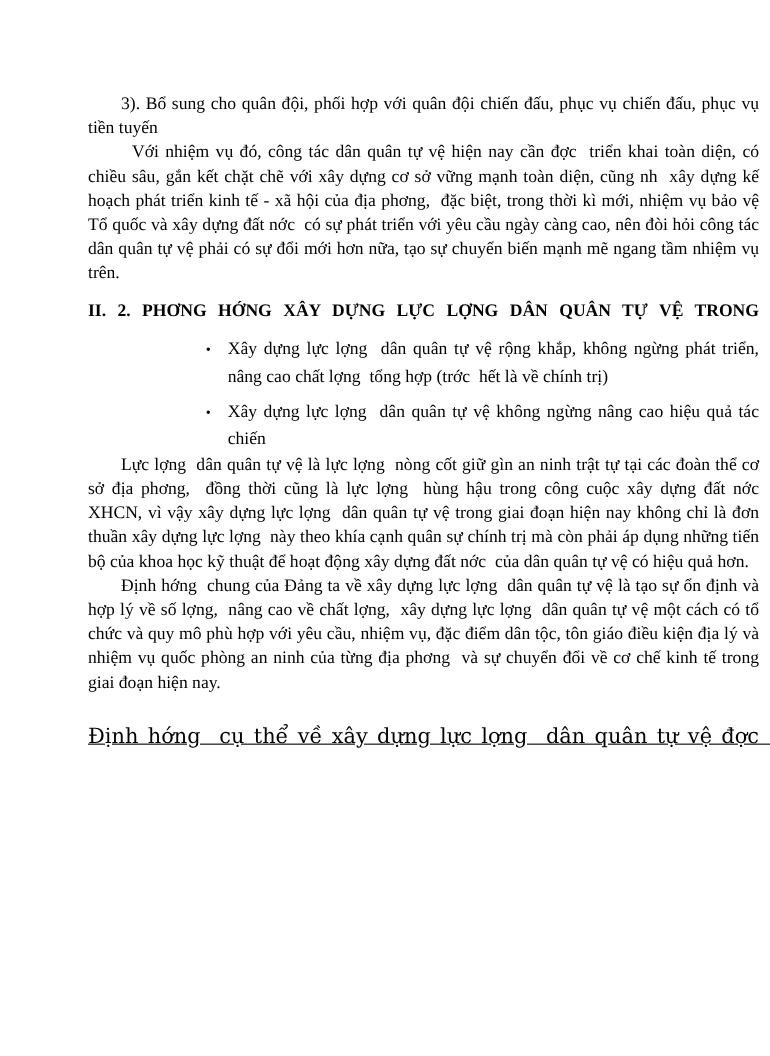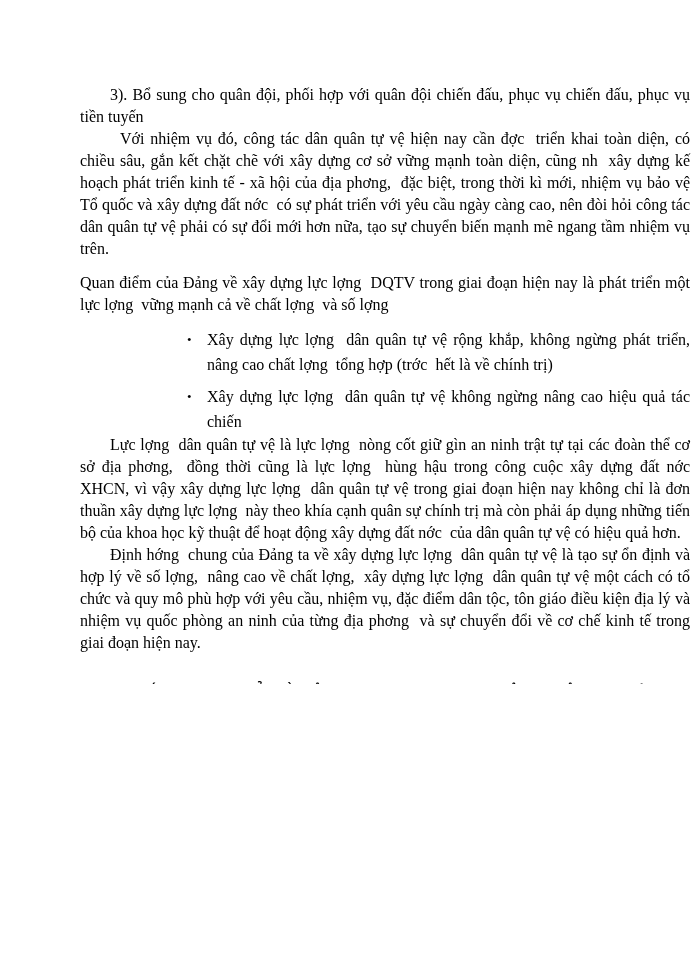--- a/index.html
+++ b/index.html
@@ -87,23 +87,23 @@
 
 <div class="page">
   <div class="content">
 
     <p class="p indent">3). Bổ sung cho quân đội, phối hợp với quân đội chiến đấu, phục vụ chiến đấu, phục vụ tiền tuyến</p>
 
 
     <p class="p indent-lg">Với nhiệm vụ đó, công tác dân quân tự vệ hiện nay cần đợc  triển khai toàn diện, có chiều sâu, gắn kết chặt chẽ với xây dựng cơ sở vững mạnh toàn diện, cũng nh  xây dựng kế hoạch phát triển kinh tế - xã hội của địa phơng,  đặc biệt, trong thời kì mới, nhiệm vụ bảo vệ Tổ quốc và xây dựng đất nớc  có sự phát triển với yêu cầu ngày càng cao, nên đòi hỏi công tác dân quân tự vệ phải có sự đổi mới hơn nữa, tạo sự chuyển biến mạnh mẽ ngang tầm nhiệm vụ trên.</p>
 
     <div class="heading">
+      <div class="heading-l1">II. 2.  PHƠNG  HỚNG  XÂY DỰNG LỰC LỢNG  DÂN QUÂN TỰ VỆ TRONG</div>
     </div>
 
-    <p class="p para-viewpoint">Quan điểm của Đảng về xây dựng lực lợng  DQTV trong giai đoạn hiện nay là phát triển một lực lợng  vững mạnh cả về chất lợng  và số lợng</p>
 
     <div class="bullet-list">
       <div class="bullet">
         <span class="bullet-dot">•</span>
         <span class="bullet-text">Xây dựng lực lợng  dân quân tự vệ rộng khắp, không ngừng phát triển, nâng cao chất lợng  tổng hợp (trớc  hết là về chính trị)</span>
       </div>
       <div class="bullet">
         <span class="bullet-dot">•</span>
         <span class="bullet-text">Xây dựng lực lợng  dân quân tự vệ không ngừng nâng cao hiệu quả tác chiến</span>
       </div>

